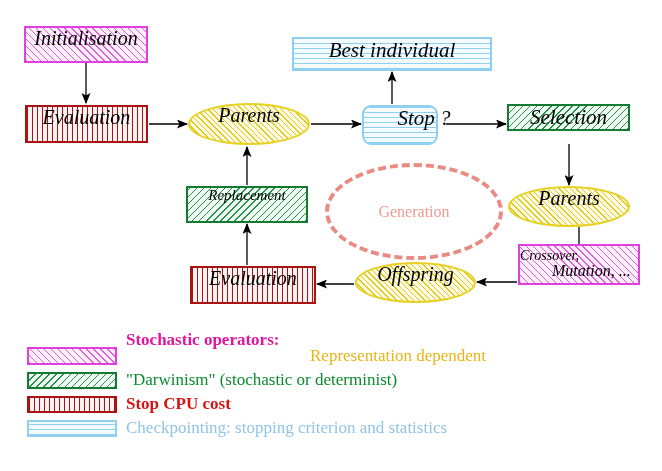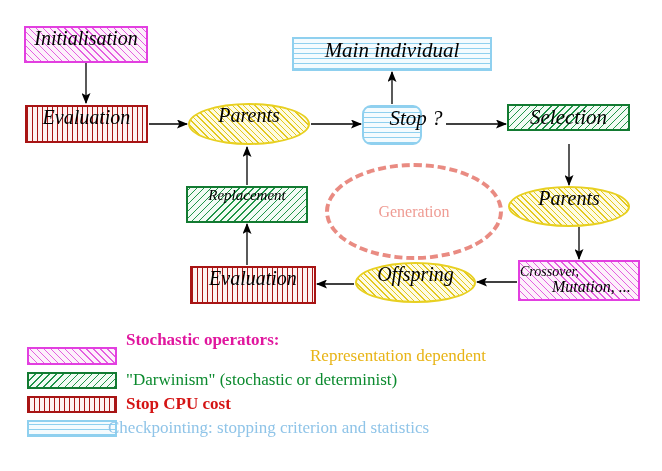--- a/index.html
+++ b/index.html
@@ -106,36 +106,36 @@
 
   <div class="node hatch-red-vert" style="left:25px;top:105px;width:123px;height:38px;">
     <span class="lbl" style="font-size:20px;">Evaluation</span>
   </div>
 
   <div class="node hatch-gold ellipse" style="left:188px;top:103px;width:122px;height:42px;">
     <span class="lbl" style="font-size:20px;">Parents</span>
   </div>
 
   <div class="node hatch-blue-horz" style="left:292px;top:37px;width:200px;height:34px;">
-    <span class="lbl" style="font-size:21px;">Main individual</span>
+    <span class="lbl" style="font-size:21px;">Best individual</span>
   </div>
 
-  <div class="node hatch-blue-horz rounded" style="left:362px;top:105px;width:60px;height:40px;padding-left:48px;">
+  <div class="node hatch-blue-horz rounded" style="left:362px;top:105px;width:76px;height:40px;padding-left:48px;">
     <span class="lbl" style="font-size:21px;">Stop ?</span>
   </div>
 
   <div class="node hatch-green" style="left:507px;top:104px;width:123px;height:27px;">
     <span class="lbl" style="font-size:21px;">Selection</span>
   </div>
 
   <div class="node hatch-gold ellipse" style="left:508px;top:186px;width:122px;height:41px;">
     <span class="lbl" style="font-size:20px;">Parents</span>
   </div>
 
-  <div class="node hatch-magenta" style="left:518px;top:260px;width:122px;height:41px;flex-direction:column;">
+  <div class="node hatch-magenta" style="left:518px;top:244px;width:122px;height:41px;flex-direction:column;">
     <span class="lbl" style="font-size:14px;">Crossover,</span>
     <span class="lbl" style="font-size:16px;margin-left:32px;">Mutation, ...</span>
   </div>
 
   <div class="node hatch-gold ellipse" style="left:355px;top:262px;width:121px;height:41px;">
     <span class="lbl" style="font-size:20px;">Offspring</span>
   </div>
 
   <div class="node hatch-red-vert" style="left:190px;top:266px;width:126px;height:38px;">
     <span class="lbl" style="font-size:20px;">Evaluation</span>
@@ -153,15 +153,15 @@
   <div class="legend-text" style="left:126px;top:330px;font-size:17px;color:#e0169e;font-weight:bold;">Stochastic operators:</div>
   <div class="legend-text" style="left:310px;top:346px;font-size:17px;color:#e8b416;">Representation dependent</div>
 
   <div class="legend-swatch hatch-green" style="left:27px;top:372px;width:90px;height:17px;"></div>
   <div class="legend-text" style="left:126px;top:370px;font-size:17px;color:#0b8a2e;">"Darwinism" (stochastic or determinist)</div>
 
   <div class="legend-swatch hatch-red-vert" style="left:27px;top:396px;width:90px;height:17px;"></div>
   <div class="legend-text" style="left:126px;top:394px;font-size:17px;color:#d41414;font-weight:bold;">Stop CPU cost</div>
 
   <div class="legend-swatch hatch-blue-horz" style="left:27px;top:420px;width:90px;height:17px;"></div>
-  <div class="legend-text" style="left:108px;top:418px;font-size:17px;color:#8fc4e8;">Checkpointing: stopping criterion and statistics</div>
+  <div class="legend-text" style="left:126px;top:418px;font-size:17px;color:#8fc4e8;">Checkpointing: stopping criterion and statistics</div>
 
 </div>
 
 </body></html>

